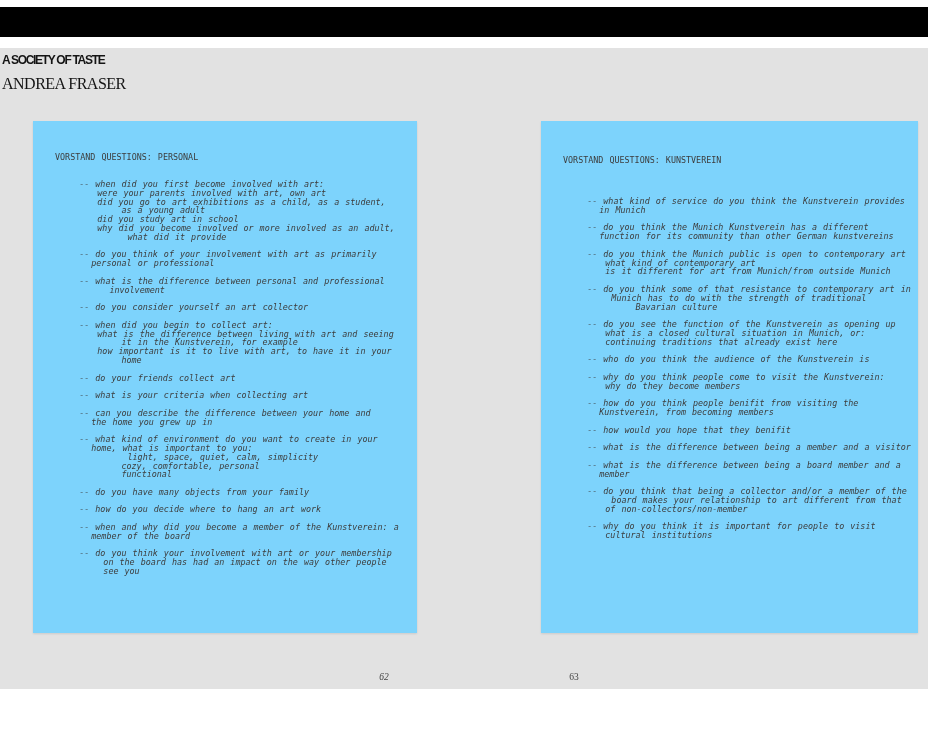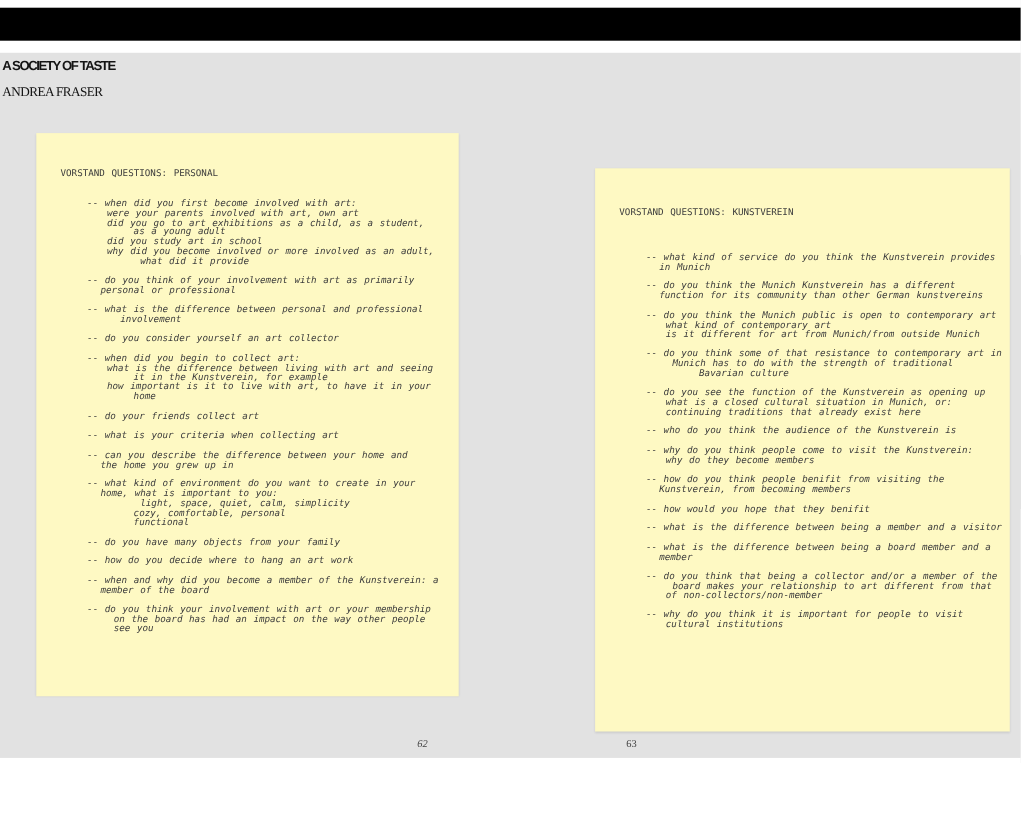--- a/index.html
+++ b/index.html
@@ -26,33 +26,33 @@
     font-weight: bold;
     font-size: 12px;
     letter-spacing: -1.3px;
     line-height: 23px;
     color: #141414;
     white-space: nowrap;
   }
   .author {
     font-family: "Liberation Serif", serif;
     font-weight: normal;
-    font-size: 12px;
+    font-size: 16px;
     letter-spacing: -0.5px;
     line-height: 23px;
     color: #141414;
     white-space: nowrap;
   }
   .page {
     position: absolute; top: 121px; height: 512px;
-    background: #fef9c3;
+    background: #7dd3fc;
     box-shadow: 0 1px 2px rgba(0,0,0,0.10);
   }
   .page-left  { left: 33px;  width: 384px; }
-  .page-right { left: 541px; width: 377px; margin-top: 32px; }
+  .page-right { left: 541px; width: 377px; }
   pre.typed {
     margin: 0;
     position: absolute;
     font-family: "DejaVu Sans Mono", monospace;
     font-size: 8.4px;
     line-height: 8.8px;
     word-spacing: 1px;
     color: #3c3c3c;
     white-space: pre;
   }

